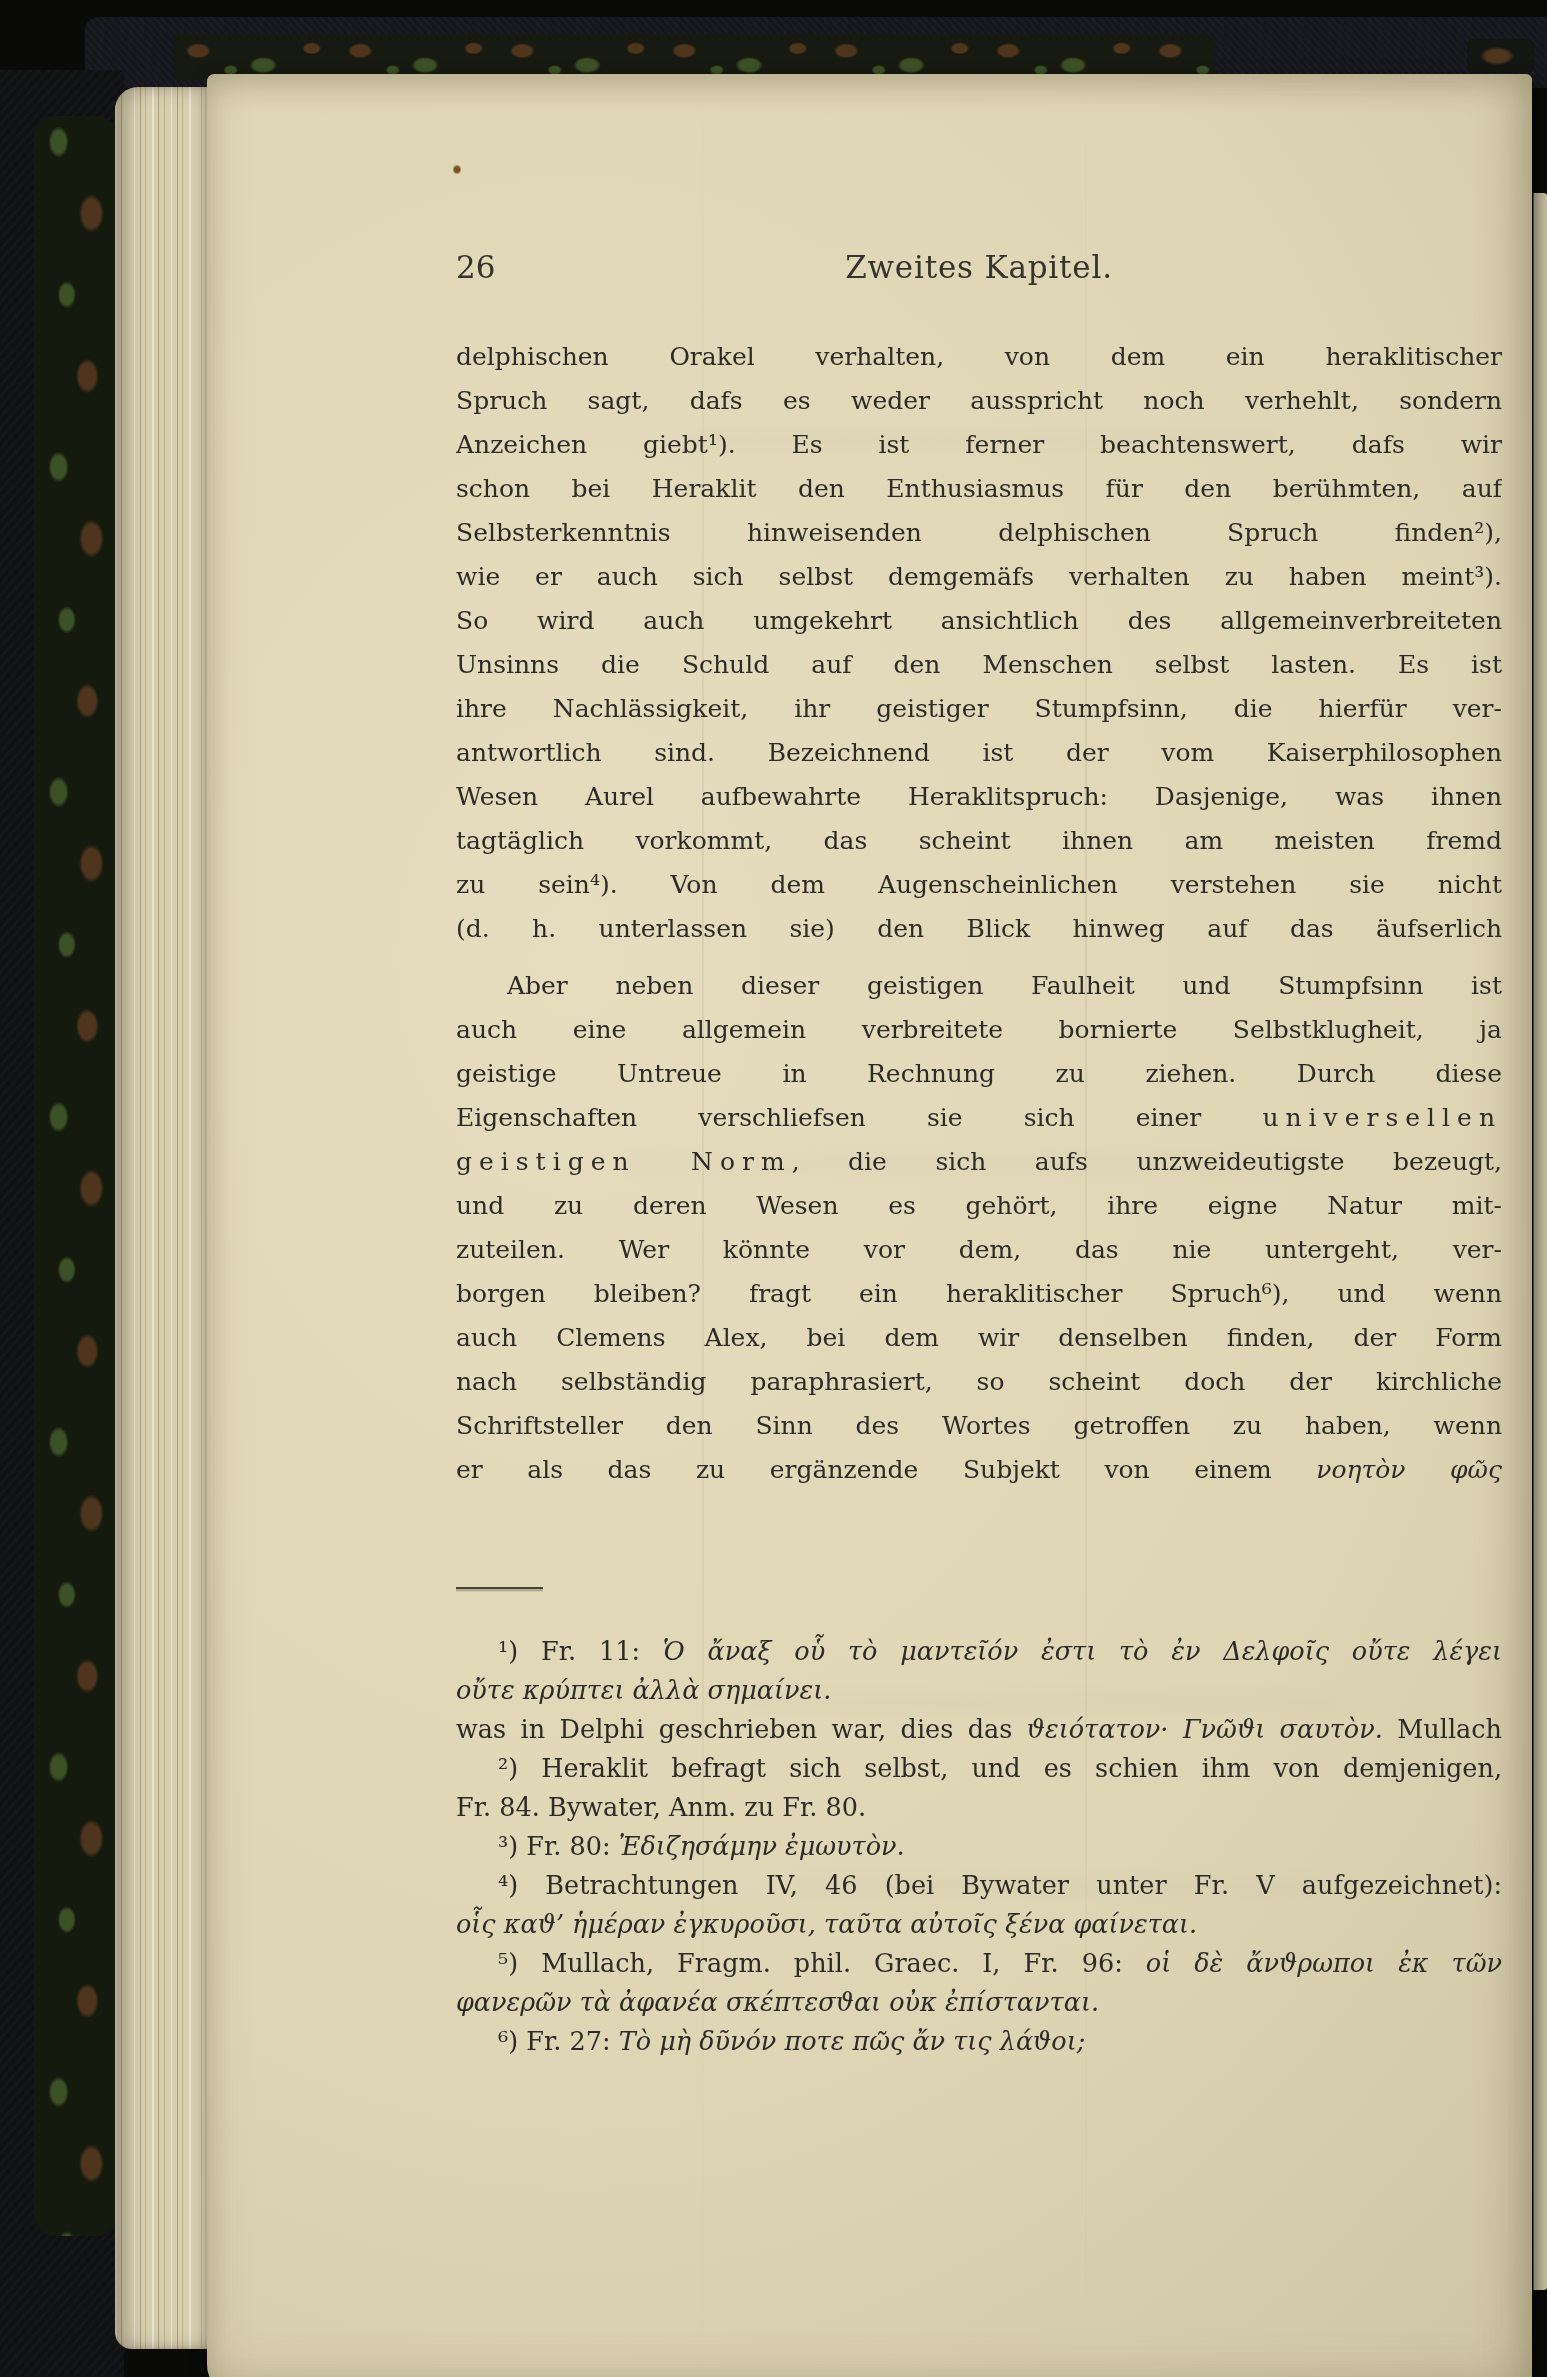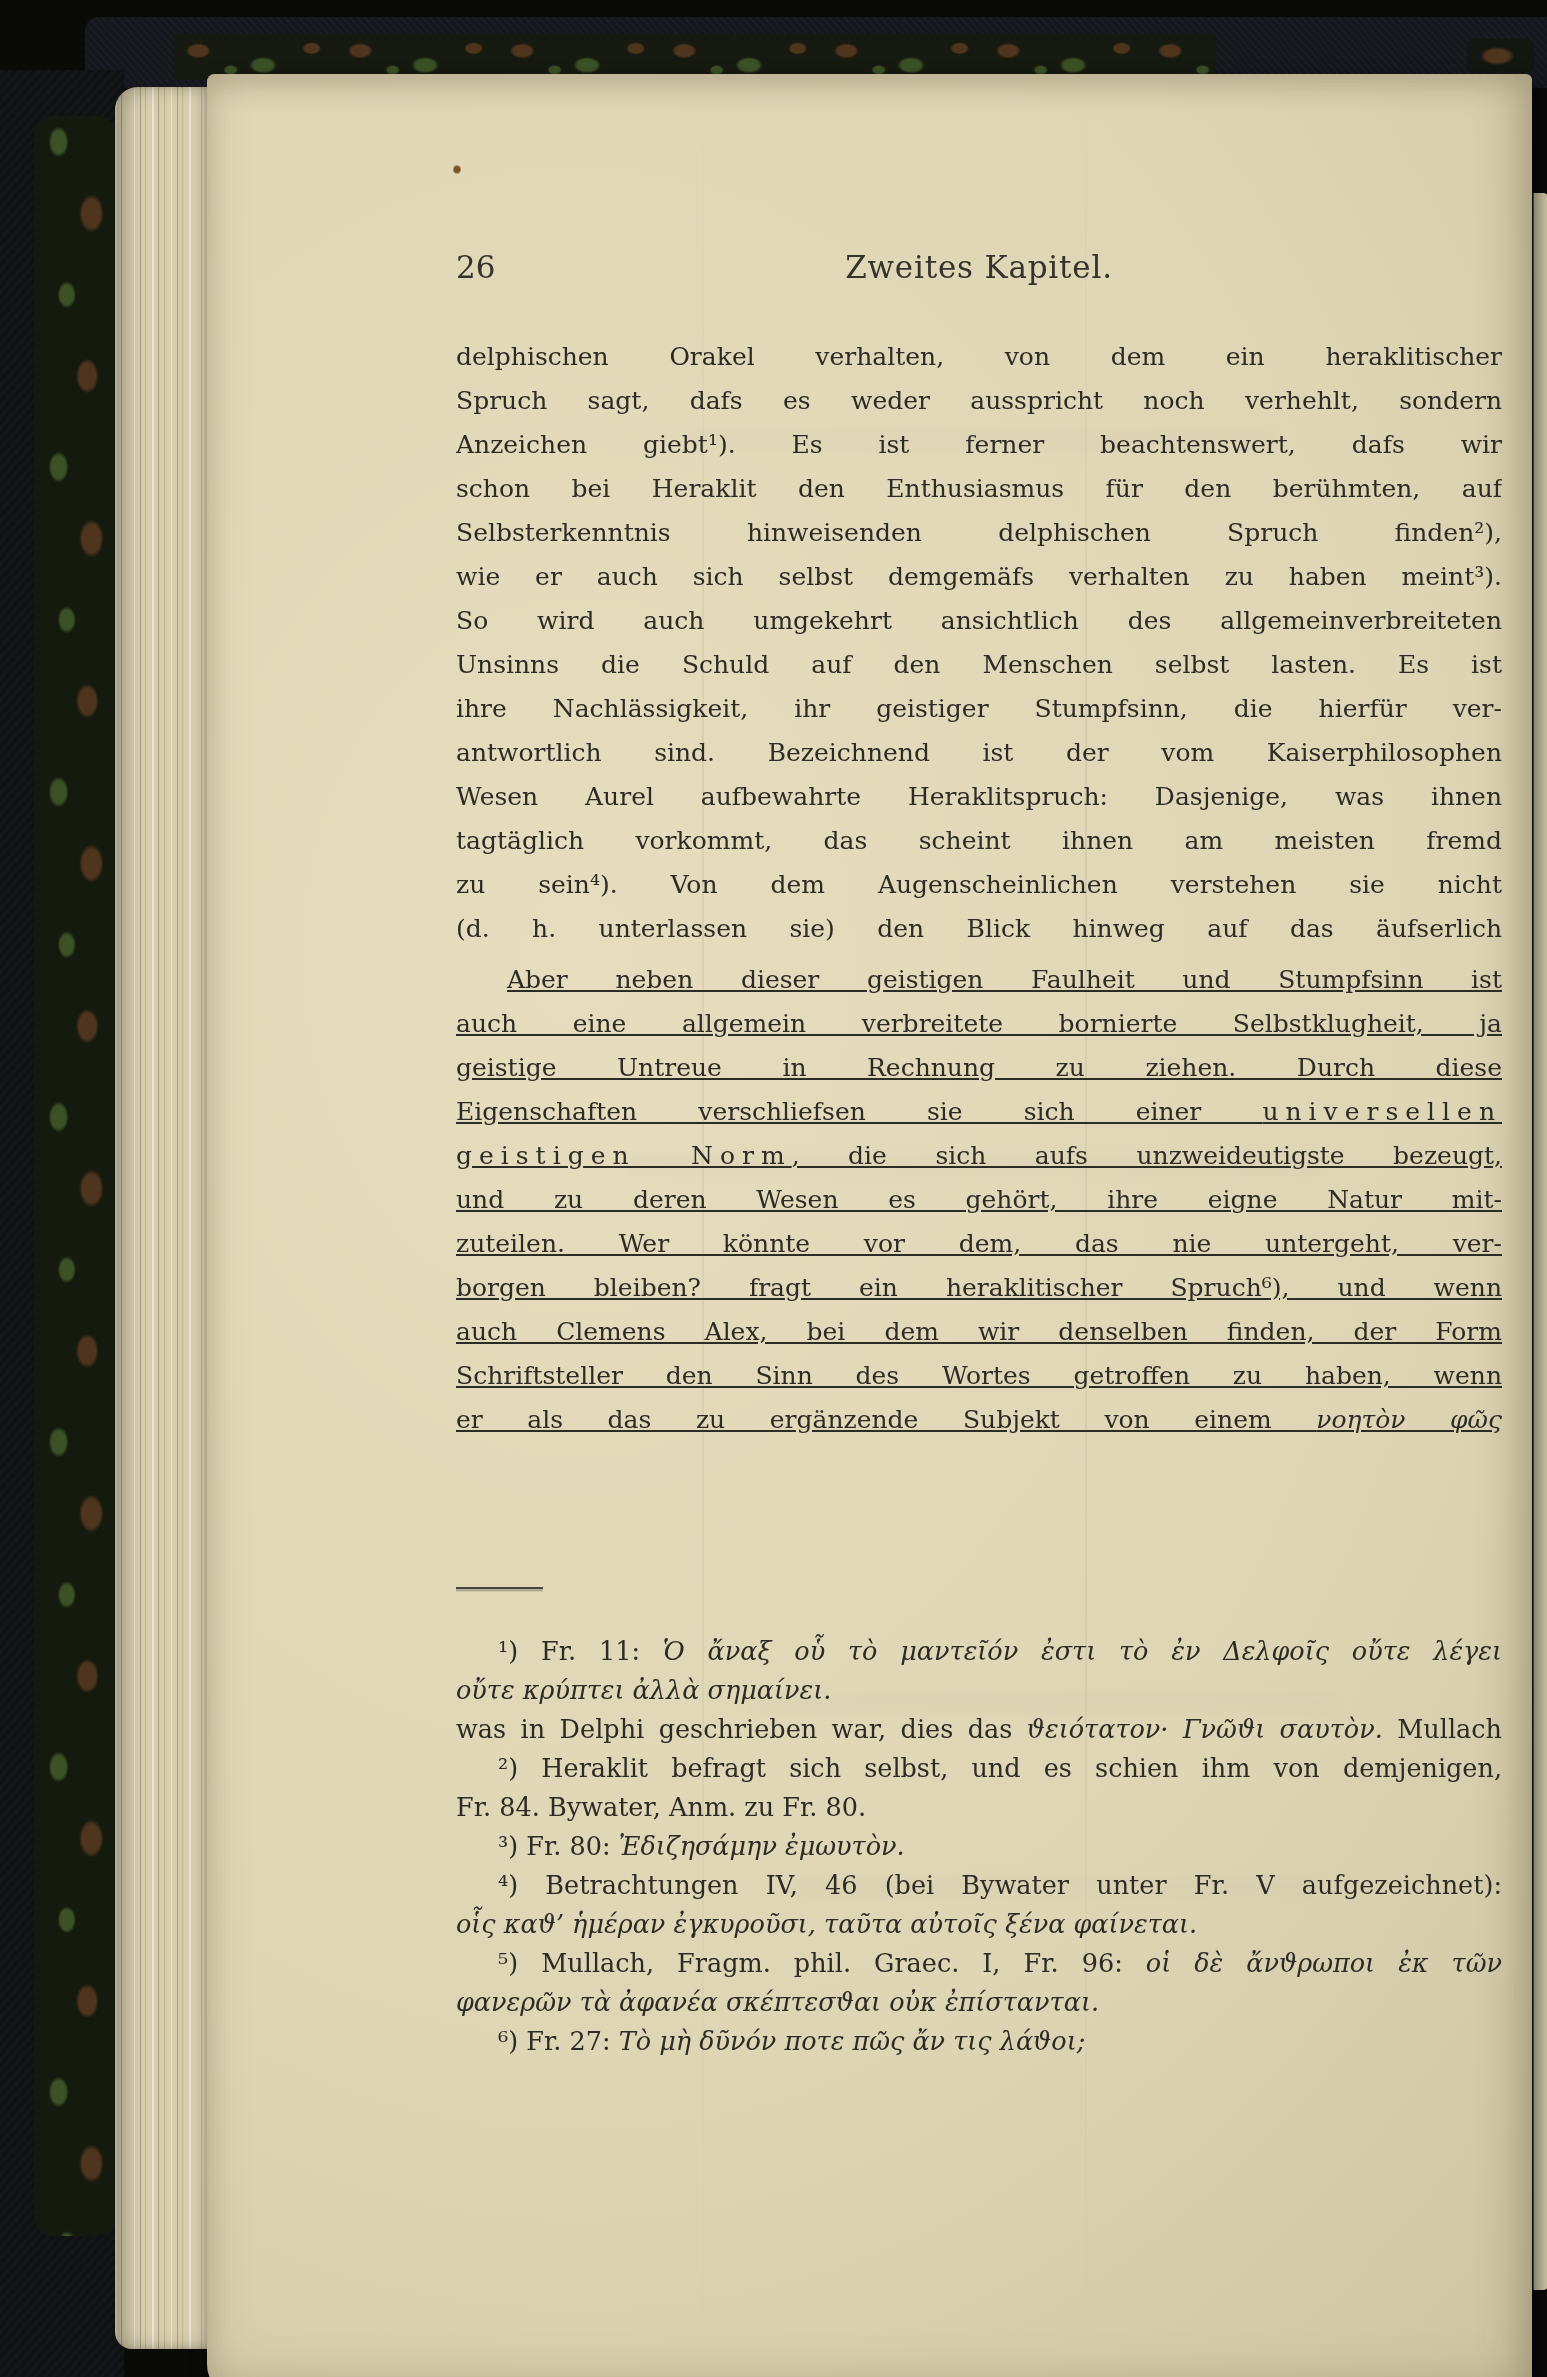--- a/index.html
+++ b/index.html
@@ -71,21 +71,21 @@
   .showthrough{position:absolute;background:#9aa37e;opacity:.05;filter:blur(5.4px);border-radius:7.7px;}
 
   
   .headrow{position:absolute;left:249px;top:175px;width:1046px;height:40px;
     font-size:31px;color:#35332c;}
   .pagenum{position:absolute;left:0;top:0;}
   .runhead{position:absolute;left:0;top:0;width:100%;text-align:center;letter-spacing:0.8px;}
 
   .bodytext{position:absolute;left:249px;top:261px;width:1046px;}
   .para{margin:0;}
-  .para + .para{margin-top:7px;text-decoration:underline;}
+  .para + .para{margin-top:13px;}
   .bline{height:44px;line-height:44px;font-size:25px;overflow:hidden;
     text-align:left;white-space:normal;}
   .bline.just{text-align:justify;text-align-last:justify;}
   .bline.find{text-indent:51px;}
   .sperr{letter-spacing:7px;}
   .greek{font-style:italic;}
 
   .fnrule{position:absolute;left:249px;top:1513px;width:87px;height:2.3px;
     background:#46443a;box-shadow:0 2.3px 0 rgba(70,68,58,.35);}
   .footnotes{position:absolute;left:249px;top:1558px;width:1046px;}
@@ -142,20 +142,21 @@
         <div class="para">
           <div class="bline just find">Aber neben dieser geistigen Faulheit und Stumpfsinn ist</div>
           <div class="bline just">auch eine allgemein verbreitete bornierte Selbstklugheit, ja</div>
           <div class="bline just">geistige Untreue in Rechnung zu ziehen.  Durch diese</div>
           <div class="bline just">Eigenschaften verschliefsen sie sich einer <span class="sperr">universellen</span></div>
           <div class="bline just"><span class="sperr">geistigen Norm</span>, die sich aufs unzweideutigste bezeugt,</div>
           <div class="bline just">und zu deren Wesen es gehört, ihre eigne Natur mit-</div>
           <div class="bline just">zuteilen.  Wer könnte vor dem, das nie untergeht, ver-</div>
           <div class="bline just">borgen bleiben? fragt ein heraklitischer Spruch⁶), und wenn</div>
           <div class="bline just">auch Clemens Alex, bei dem wir denselben finden, der Form</div>
+          <div class="bline just">nach selbständig paraphrasiert, so scheint doch der kirchliche</div>
           <div class="bline just">Schriftsteller den Sinn des Wortes getroffen zu haben, wenn</div>
           <div class="bline just">er als das zu ergänzende Subjekt von einem <span class="greek">νοητὸν φῶς</span></div>
         </div>
       </div>
 
     <div class="fnrule"></div>
     <div class="footnotes">
         <div class="fline just find">¹) Fr. 11: <span class="greek">Ὁ ἄναξ οὗ τὸ μαντεῖόν ἐστι τὸ ἐν Δελφοῖς οὔτε λέγει</span></div>
         <div class="fline"><span class="greek">οὔτε κρύπτει ἀλλὰ σημαίνει.</span></div>
         <div class="fline just">was in Delphi geschrieben war, dies das <span class="greek">ϑειότατον· Γνῶϑι σαυτὸν.</span>  Mullach</div>

